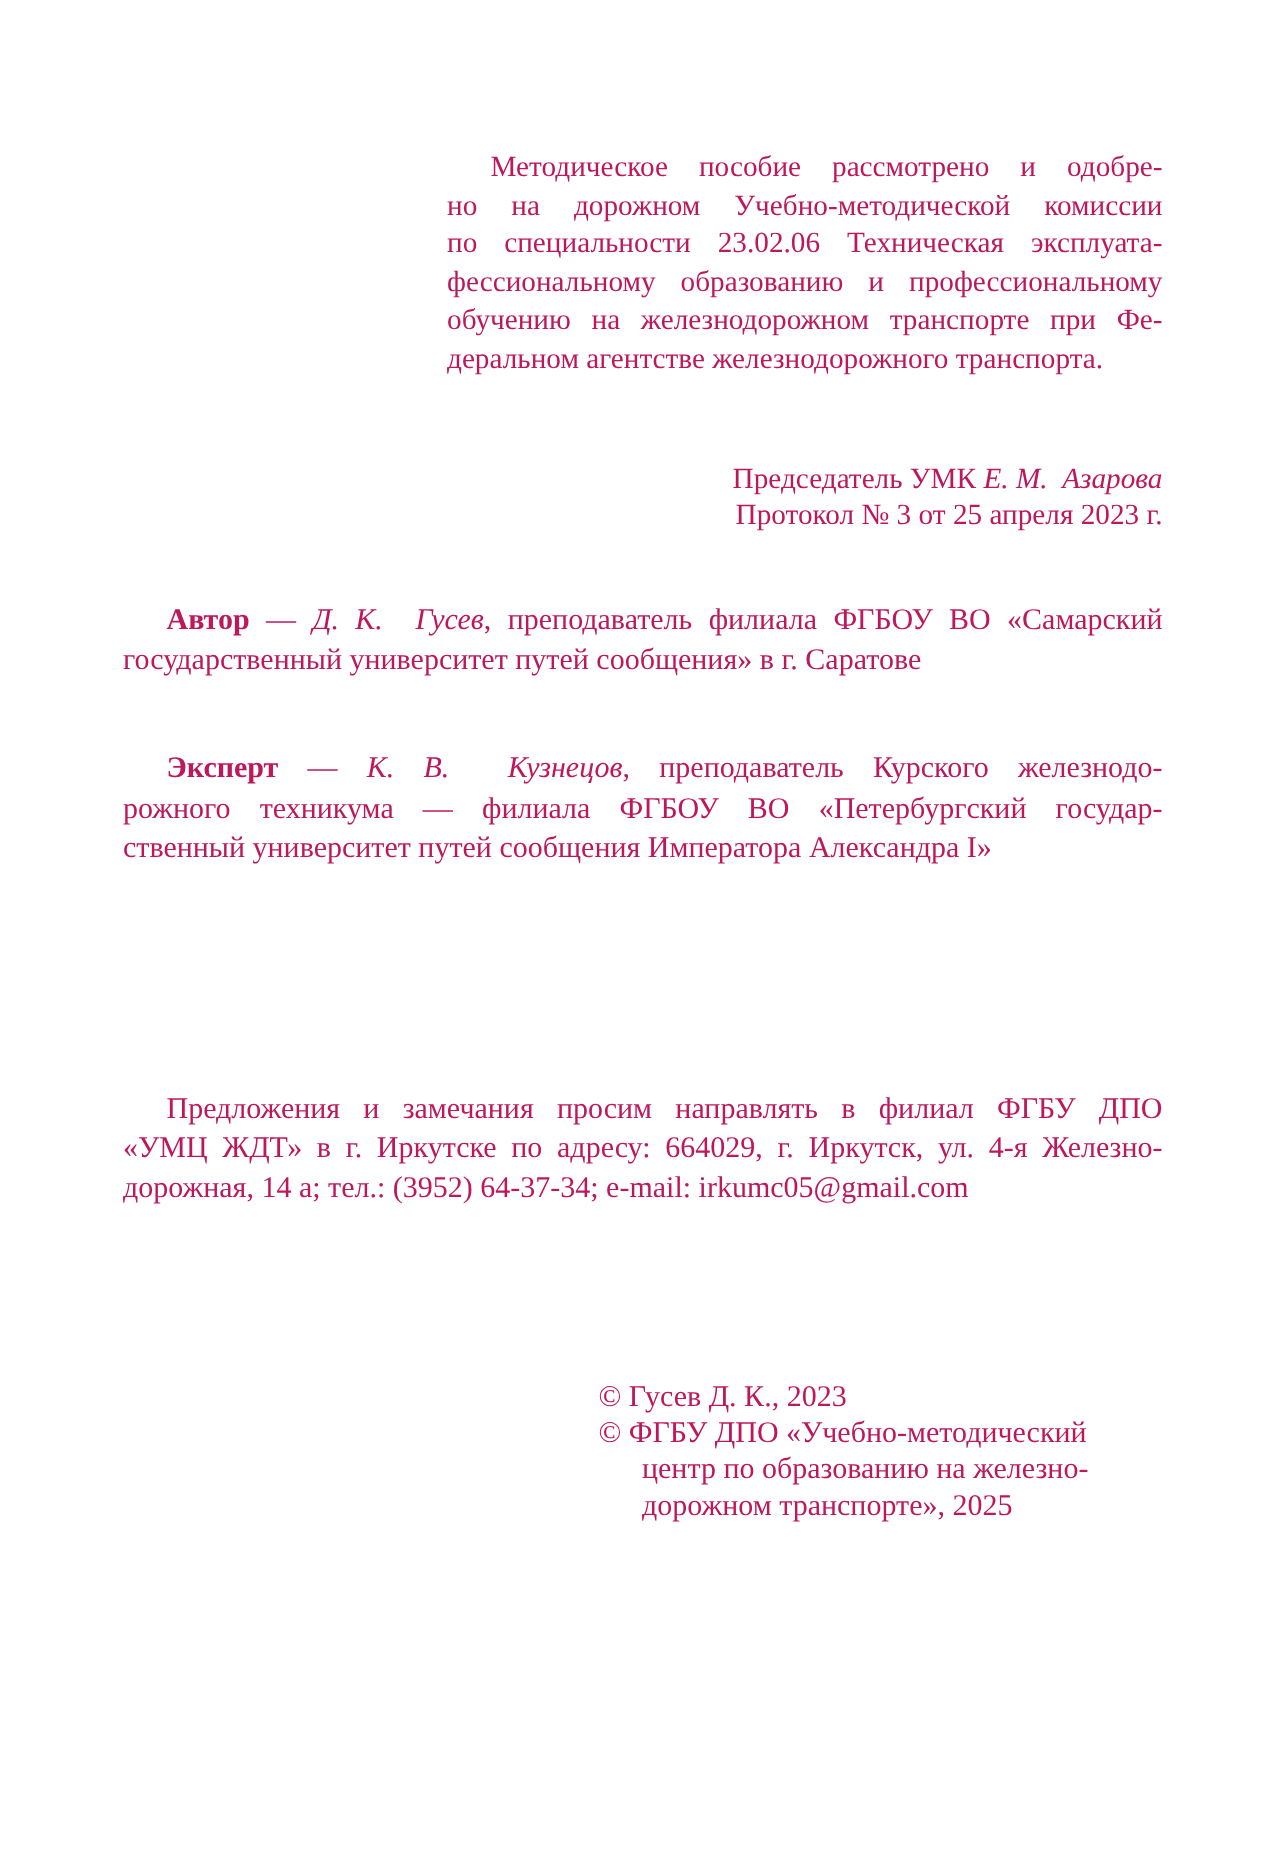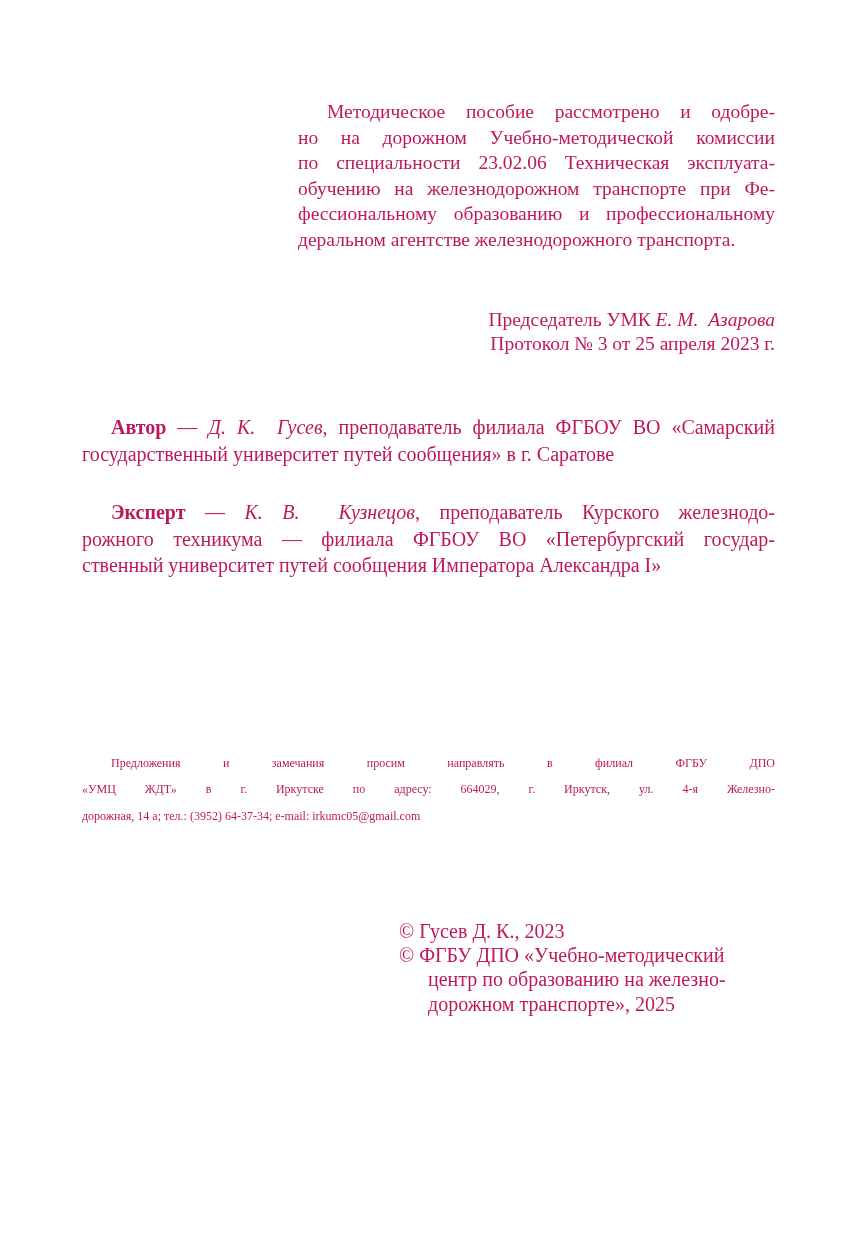--- a/index.html
+++ b/index.html
@@ -23,37 +23,37 @@
   .approval {
     left: 298px;
     top: 99px;
     width: 477px;
     font-size: 19.5px;
     line-height: 25.6px;
   }
   
   .author {
     left: 82px;
-    top: 414px;
+    top: 400px;
     width: 693px;
     font-size: 20px;
     line-height: 26.6px;
   }
   .expert {
     left: 82px;
     top: 499px;
     width: 693px;
     font-size: 20px;
     line-height: 26.6px;
   }
   .contact {
     left: 82px;
-    top: 750px;
+    top: 726px;
     width: 693px;
-    font-size: 12px;
+    font-size: 20px;
     line-height: 26.3px;
   }
   
   .chairman {
     left: 298px;
     top: 308px;
     width: 477px;
     font-size: 19.5px;
     line-height: 23.6px;
     text-align: right;
@@ -83,22 +83,22 @@
 </style>
 </head>
 <body>
 
 <div class="page">
 
   <section class="approval">
     <div class="jline indent">Методическое пособие рассмотрено и одобре-</div>
     <div class="jline">но на дорожном Учебно-методической комиссии</div>
     <div class="jline">по специальности 23.02.06 Техническая эксплуата-</div>
+    <div class="jline">фессиональному образованию и профессиональному</div>
     <div class="jline">обучению на железнодорожном транспорте при Фе-</div>
-    <div class="jline">фессиональному образованию и профессиональному</div>
     <div class="line">деральном агентстве железнодорожного транспорта.</div>
   </section>
 
   <section class="chairman">
     <div class="line" style="text-align: right;"><span class="keep-ws">Председатель УМК </span><span class="italic keep-ws">Е. М.  Азарова</span></div>
     <div class="line" style="text-align: right;">Протокол № 3 от 25 апреля 2023 г.</div>
   </section>
 
   <section class="author">
     <div class="jline indent"><span class="bold">Автор</span><span class="keep-ws"> — </span><span class="italic keep-ws">Д. К.  Гусев</span><span>, преподаватель филиала ФГБОУ ВО «Самарский</span></div>

